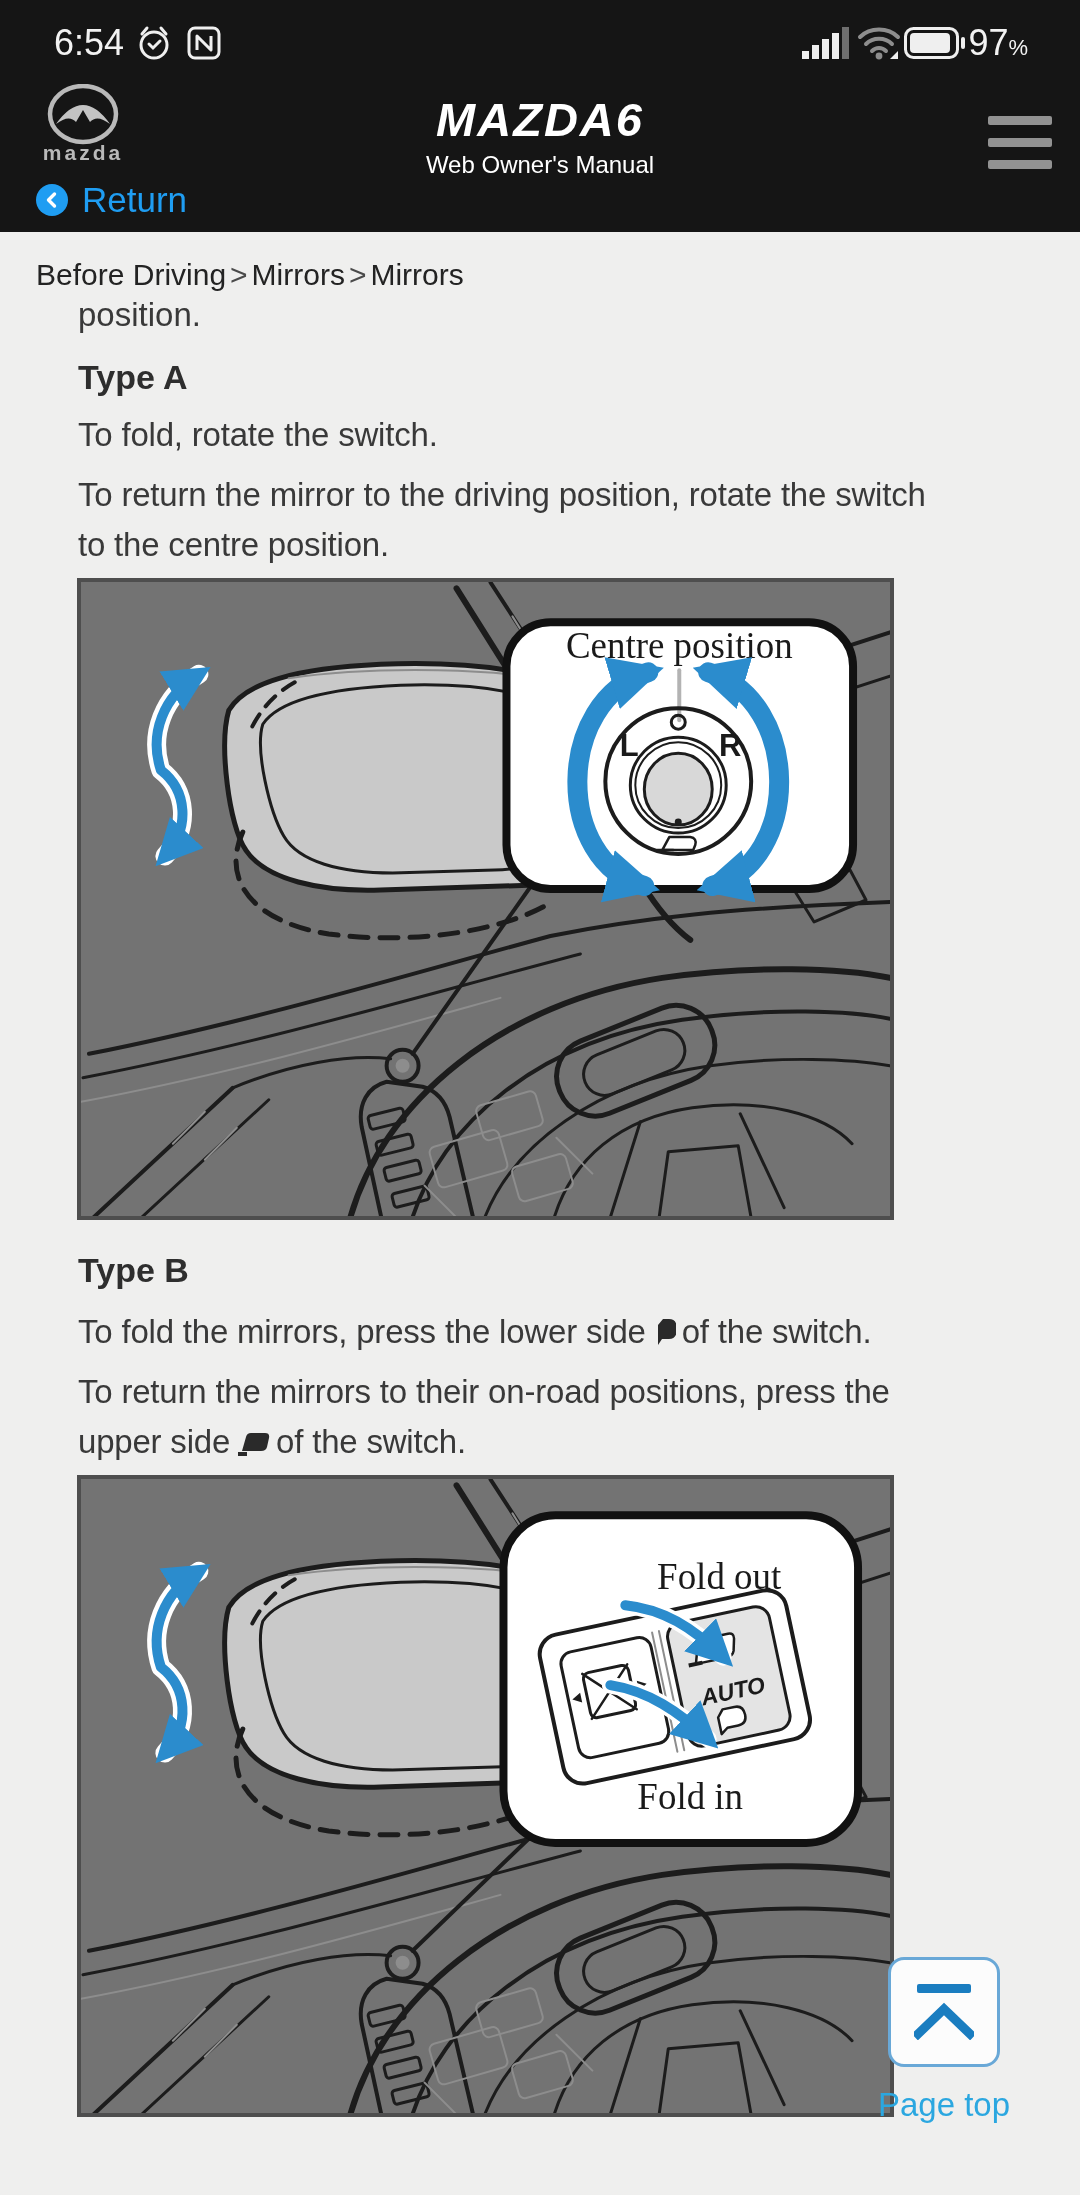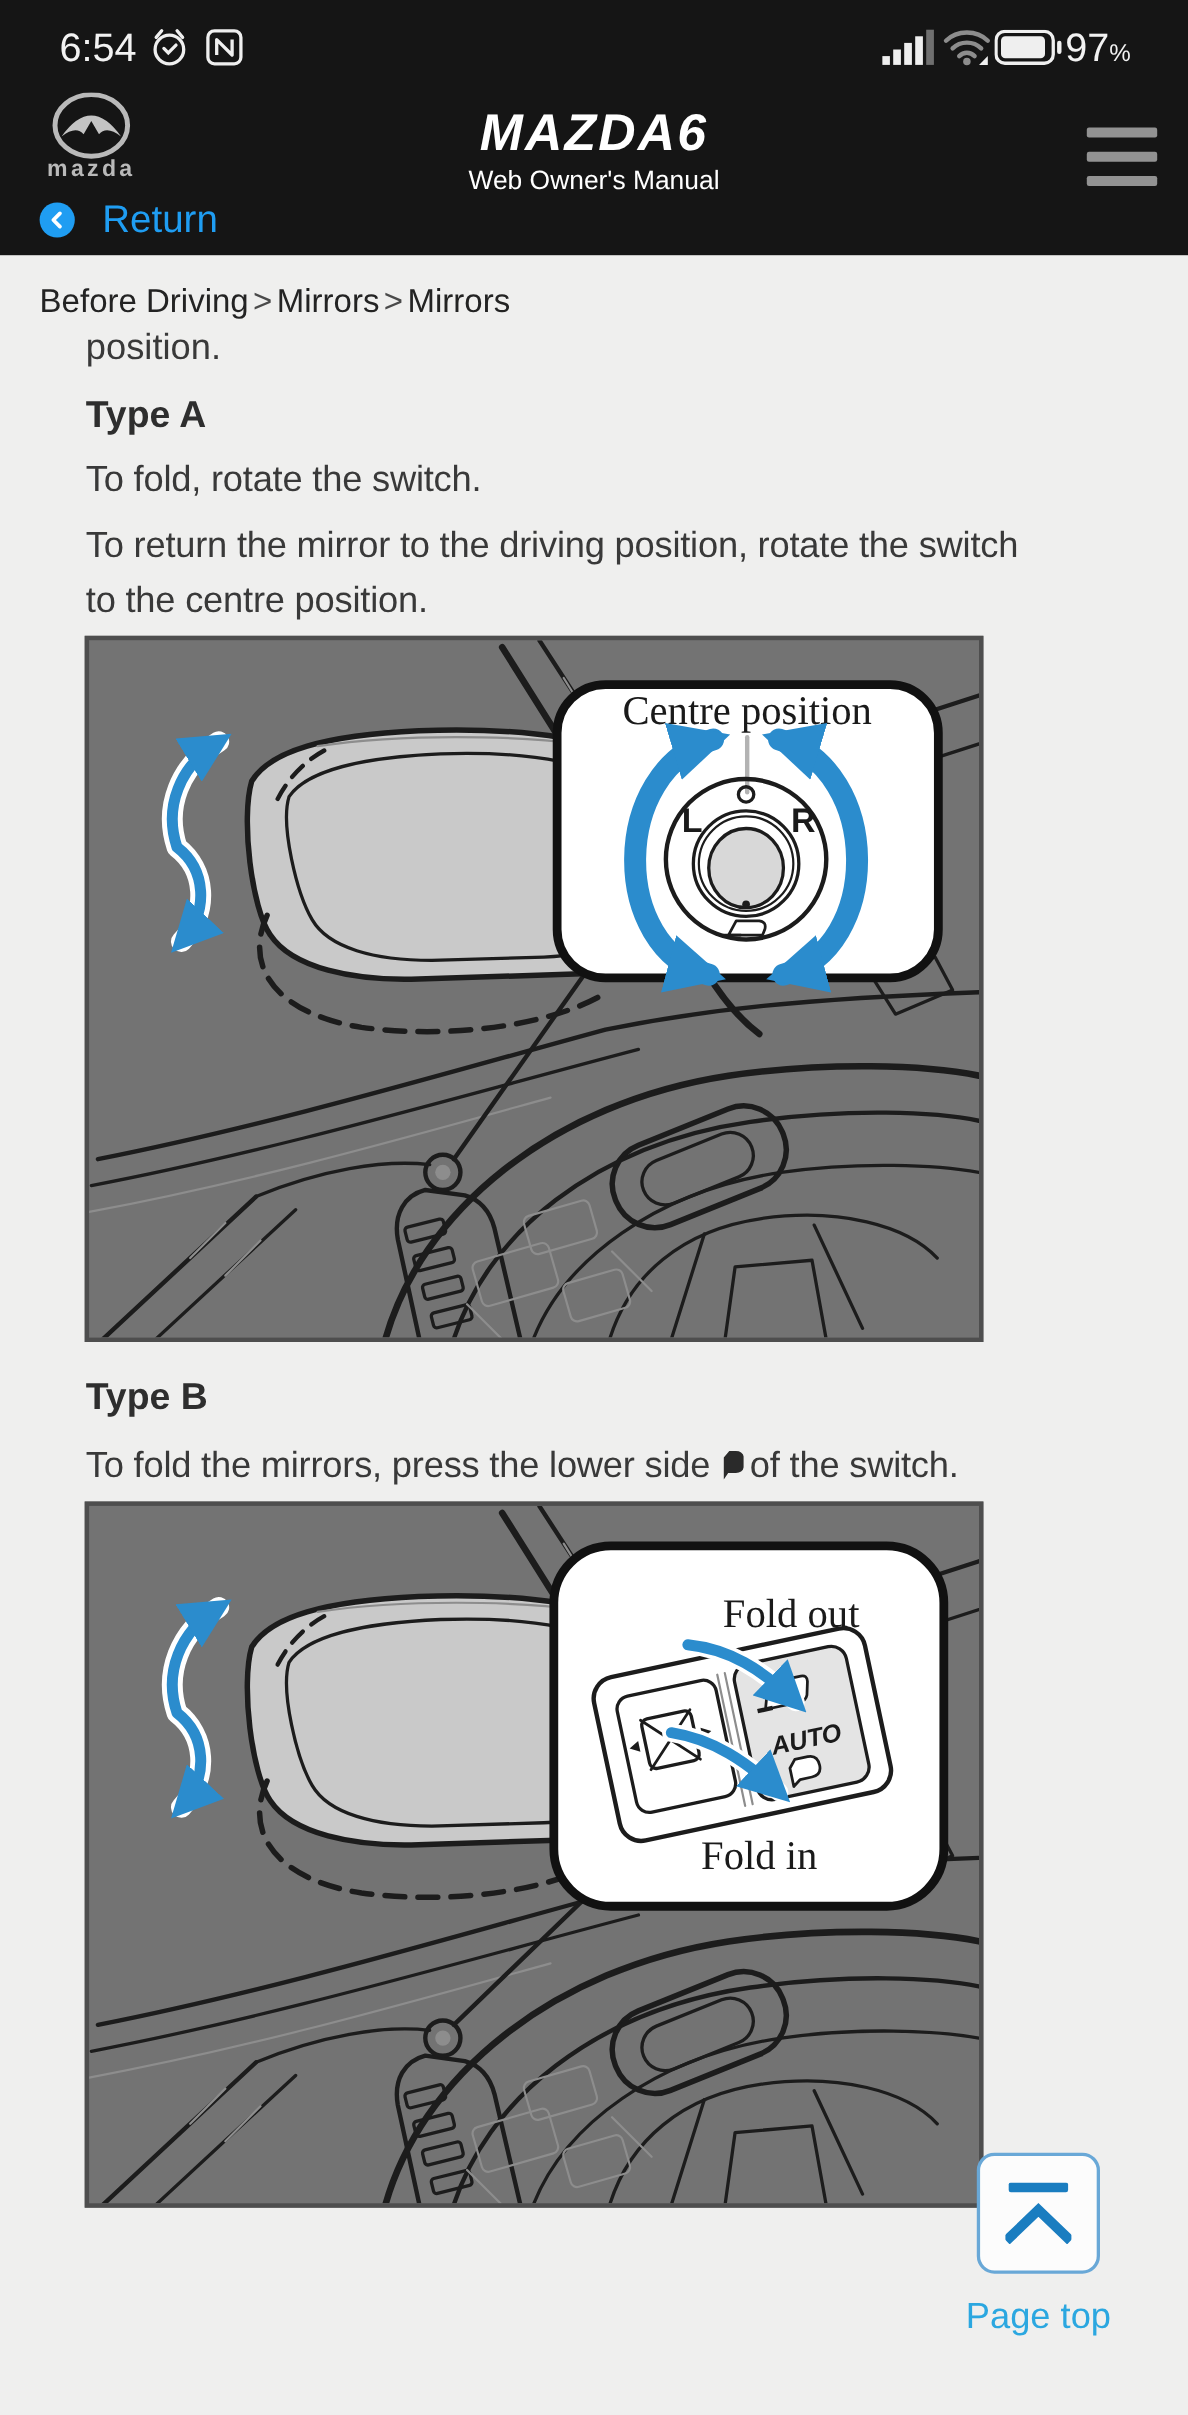--- a/index.html
+++ b/index.html
@@ -16,21 +16,21 @@
   .status-spacer{flex:1;}
   .status-right-icons{display:flex;align-items:center;gap:2px;}
   .battery-pct{font-size:36px;}
   .battery-pct .pct{font-size:22px;}
   .logo{position:absolute;left:38px;top:84px;}
   .brand{position:absolute;left:0;right:0;top:92px;text-align:center;color:#fff;}
   .brand-title{font-size:47px;font-weight:700;font-style:italic;letter-spacing:2px;}
   .brand-sub{font-size:24px;margin-top:4px;font-weight:400;}
   .burger{position:absolute;right:28px;top:116px;display:flex;flex-direction:column;gap:13px;cursor:pointer;}
   .burger div{width:64px;height:9px;background:#929292;border-radius:2px;}
-  .return-row{position:absolute;left:36px;top:180px;display:flex;align-items:center;gap:25px;cursor:pointer;}
+  .return-row{position:absolute;left:36px;top:180px;display:flex;align-items:center;gap:14px;cursor:pointer;}
   .return-circle{width:32px;height:32px;border-radius:50%;background:#1f9df2;display:flex;align-items:center;justify-content:center;}
   .return-label{color:#1f9df2;font-size:35px;}
   
   .breadcrumb{padding:26px 0 0 36px;height:40px;font-size:30px;color:#232323;display:flex;gap:4px;align-items:baseline;}
   .breadcrumb .sep{color:#4a4a4a;}
   .breadcrumb .crumb{cursor:pointer;}
   
   .content{padding-left:78px;padding-right:30px;}
   .clip-line{margin-top:2px;height:38px;overflow:hidden;}
   .clip-line span{display:block;margin-top:-5px;font-size:33px;line-height:40px;color:#393939;}
@@ -224,20 +224,25 @@
       </g>
     </svg>
   </div>
 
   <h2 class="sect b">Type B</h2>
   <p class="body-p m3">
     <span>To fold the mirrors, press the lower side</span><svg class="inline-ico" width="24" height="30" viewBox="0 0 24 30">
         <path d="M6,28 V8 l5,-6 h6 q8,0 8,10 q0,10 -8,10 h-7 l-4,6 z" fill="#2a2a2a"></path>
       </svg><span>of the switch.</span>
   </p>
+  <p class="body-p m2">
+    <span>To return the mirrors to their on-road positions, press the upper side</span><svg class="inline-ico" width="34" height="26" viewBox="0 0 34 26">
+        <path d="M6,20 L10,6 q1,-4 5,-4 h14 q5,0 4,5 l-2,9 q-1,4 -6,4 h-15 z M2,21 h9 v4 h-9 z" fill="#2a2a2a"></path>
+      </svg><span>of the switch.</span>
+  </p>
 
   <div class="figure b">
     <svg width="809" height="634" viewBox="0 0 810 634">
       <use href="#car-scene" xlink:href="#car-scene"></use>
       <g fill="none" stroke="#1c1c1c" stroke-linecap="round" stroke-linejoin="round">
         <path d="M332,472 L448,360" stroke-width="4"></path>
         <rect x="423" y="36" width="355" height="328" rx="52" fill="#ffffff" stroke="#111" stroke-width="8"></rect>
         <text x="639" y="110" text-anchor="middle" font-family="Liberation Serif, serif" font-size="37" fill="#1a1a1a" stroke="none">Fold out</text>
         <text x="610" y="330" text-anchor="middle" font-family="Liberation Serif, serif" font-size="37" fill="#1a1a1a" stroke="none">Fold in</text>
         <g transform="rotate(-12 593 205)">

